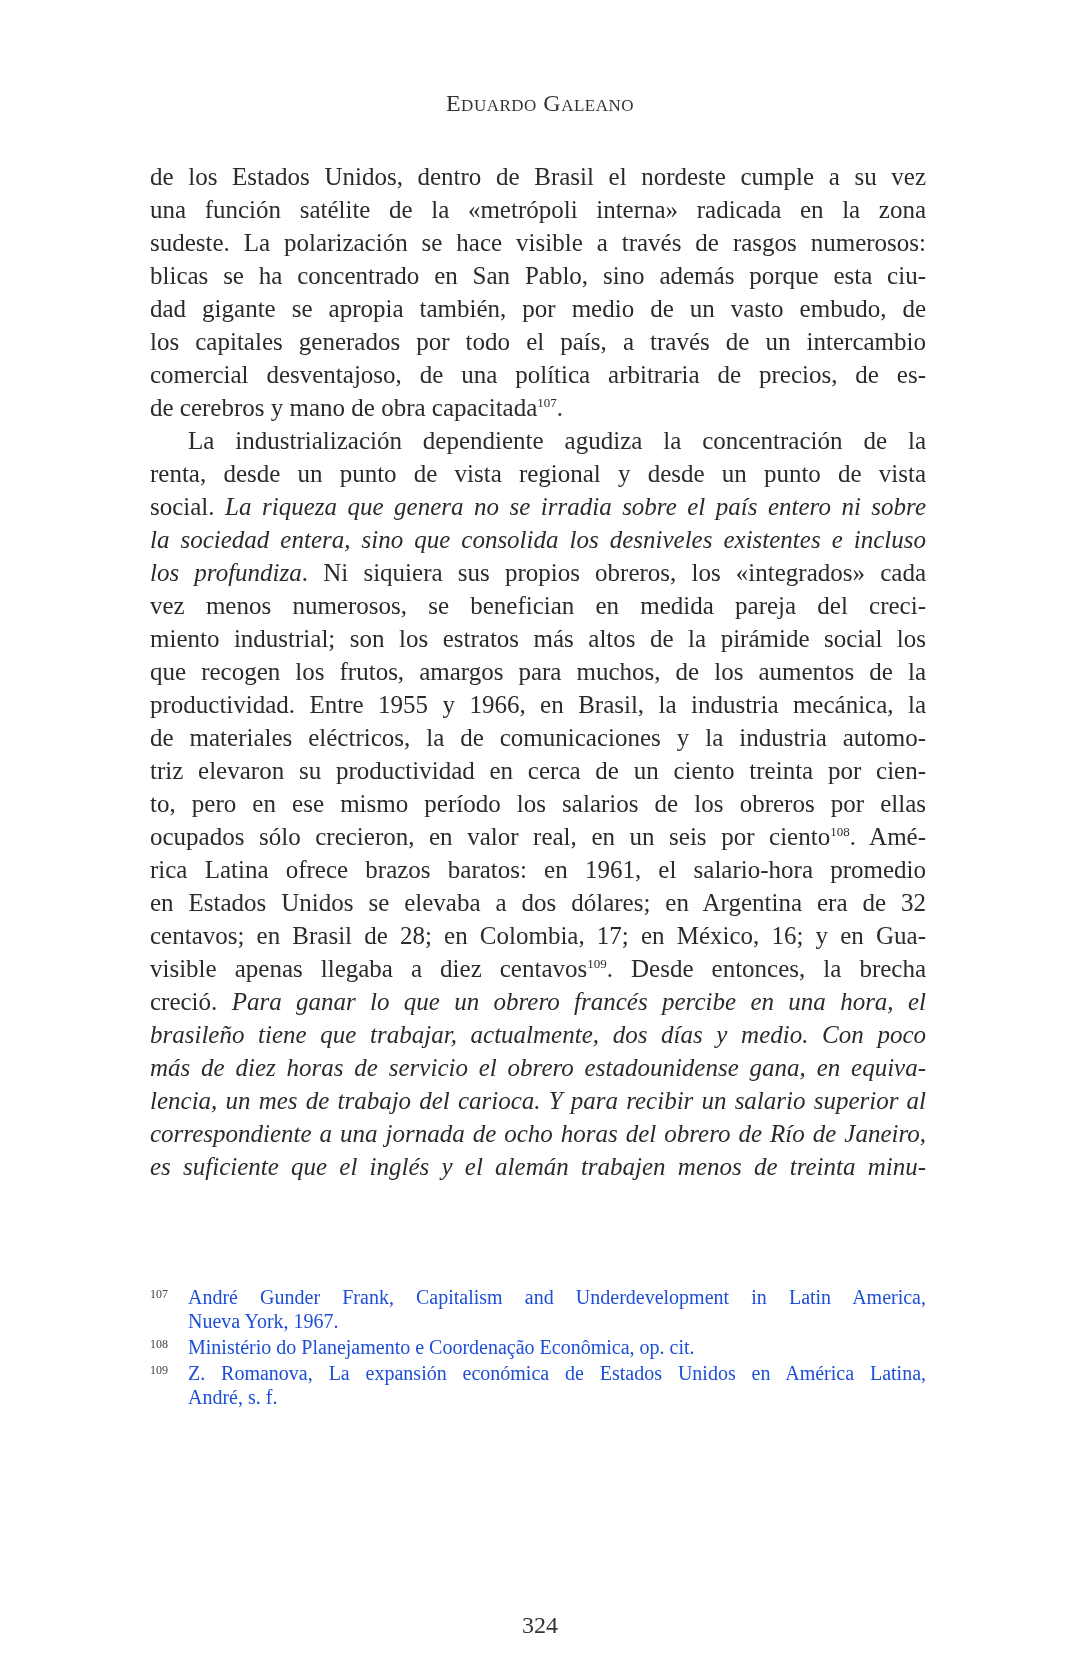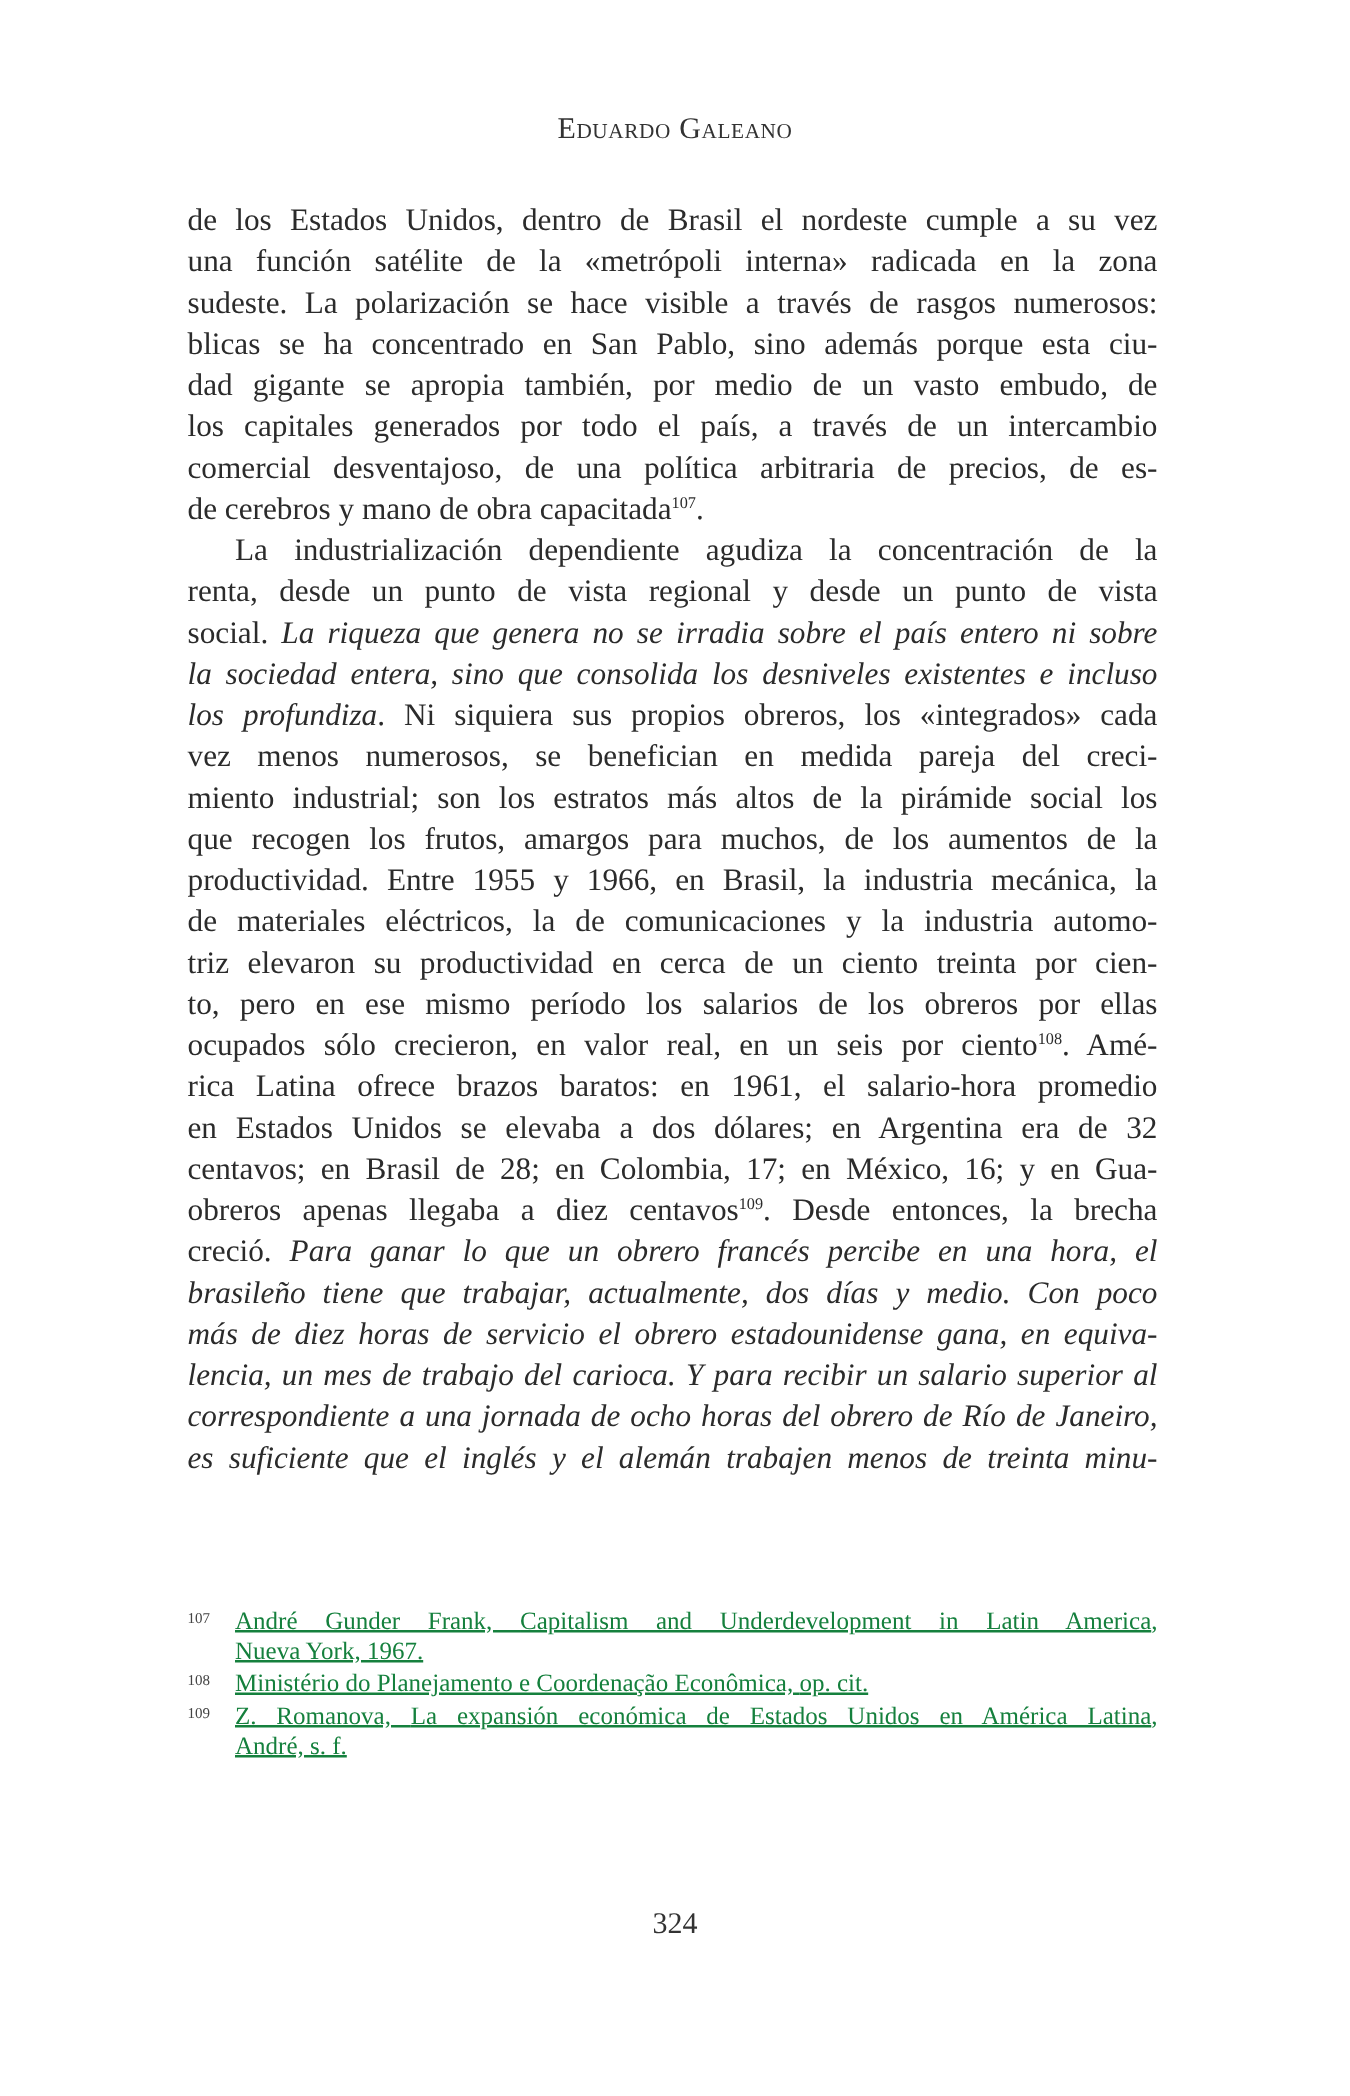--- a/index.html
+++ b/index.html
@@ -81,27 +81,26 @@
     color: #444;
   }
   .fn-line {
     display: block;
     height: 24px;
     line-height: 24px;
     font-size: 20px;
     white-space: nowrap;
     text-align: justify;
     text-align-last: justify;
-    color: #15803d;
-    text-decoration: underline;
+    color: #1d4ed8;
   }
   .fn-line.last { text-align-last: left; }
   .page-number {
     position: absolute;
-    top: 1526px;
+    top: 1612px;
     left: 0;
     width: 1080px;
     text-align: center;
     font-size: 24px;
     color: #333;
   }
 </style>
 </head>
 <body>
 
@@ -127,21 +126,21 @@
       <div class="body-line"><span>miento industrial; son los estratos más altos de la pirámide social los</span></div>
       <div class="body-line"><span>que recogen los frutos, amargos para muchos, de los aumentos de la</span></div>
       <div class="body-line"><span>productividad. Entre 1955 y 1966, en Brasil, la industria mecánica, la</span></div>
       <div class="body-line"><span>de materiales eléctricos, la de comunicaciones y la industria automo-</span></div>
       <div class="body-line"><span>triz elevaron su productividad en cerca de un ciento treinta por cien-</span></div>
       <div class="body-line"><span>to, pero en ese mismo período los salarios de los obreros por ellas</span></div>
       <div class="body-line"><span>ocupados sólo crecieron, en valor real, en un seis por ciento</span><sup class="fn-ref">108</sup><span>. Amé-</span></div>
       <div class="body-line"><span>rica Latina ofrece brazos baratos: en 1961, el salario-hora promedio</span></div>
       <div class="body-line"><span>en Estados Unidos se elevaba a dos dólares; en Argentina era de 32</span></div>
       <div class="body-line"><span>centavos; en Brasil de 28; en Colombia, 17; en México, 16; y en Gua-</span></div>
-      <div class="body-line"><span>obreros apenas llegaba a diez centavos</span><sup class="fn-ref">109</sup><span>. Desde entonces, la brecha</span></div>
+      <div class="body-line"><span>visible apenas llegaba a diez centavos</span><sup class="fn-ref">109</sup><span>. Desde entonces, la brecha</span></div>
       <div class="body-line"><span>creció. </span><span class="it">Para ganar lo que un obrero francés percibe en una hora, el</span></div>
       <div class="body-line"><span class="it">brasileño tiene que trabajar, actualmente, dos días y medio. Con poco</span></div>
       <div class="body-line"><span class="it">más de diez horas de servicio el obrero estadounidense gana, en equiva-</span></div>
       <div class="body-line"><span class="it">lencia, un mes de trabajo del carioca. Y para recibir un salario superior al</span></div>
       <div class="body-line"><span class="it">correspondiente a una jornada de ocho horas del obrero de Río de Janeiro,</span></div>
       <div class="body-line"><span class="it">es suficiente que el inglés y el alemán trabajen menos de treinta minu-</span></div>
     </div>
 
   <div class="footnotes" id="footnotes">
       <div class="footnote">

